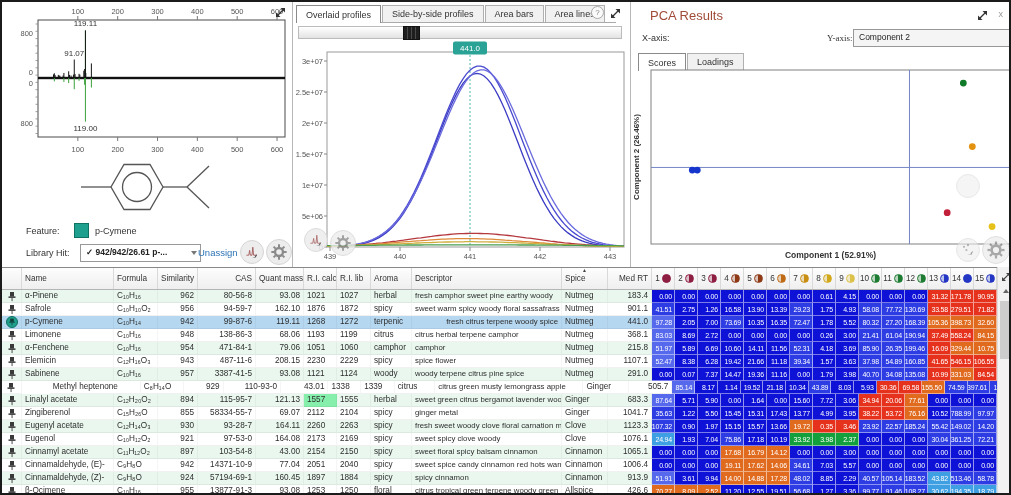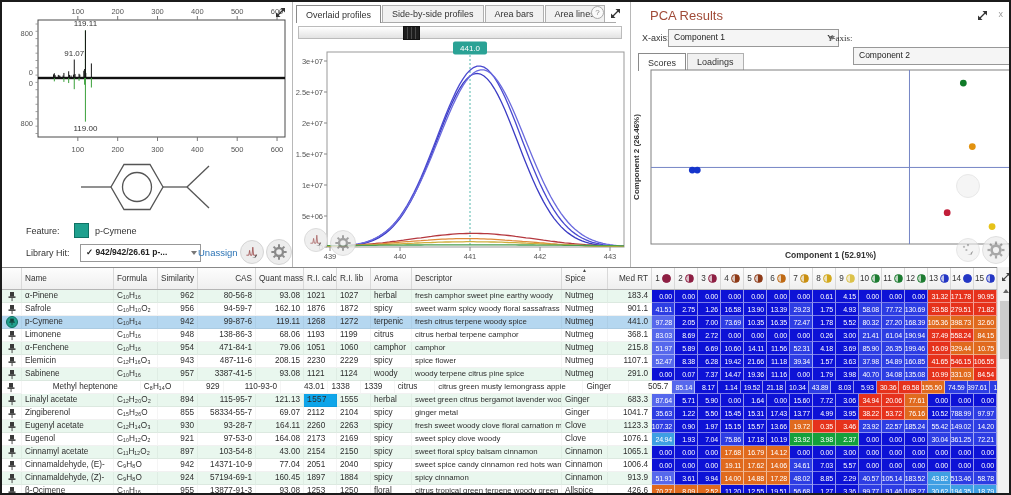--- a/index.html
+++ b/index.html
@@ -269,24 +269,20 @@
     <div class="abs pca-title" style="left:20px;top:6px;">PCA Results</div>
     <div class="abs" style="right:24px;top:6px;">
       <svg width="13" height="13">
           <line x1="2.5" y1="10.5" x2="10.5" y2="2.5" stroke="#333" stroke-width="1.2"></line>
           <path d="M6.5 2 L11 2 L11 6.5 Z" fill="#333"></path>
           <path d="M2 6.5 L2 11 L6.5 11 Z" fill="#333"></path>
         </svg>
     </div>
     <div class="abs close-x" style="right:10px;top:7px;">x</div>
     <div class="abs lbl" style="left:12px;top:31px;">X-axis:</div>
-    <div class="abs select" style="left:38px;top:27px;width:150px;background:#f5f5f5;">
-      <span>Component 1</span>
-      <span class="chev"></span>
-    </div>
     <div class="abs lbl" style="left:197px;top:31px;font-family:Liberation Serif, serif;">Y-axis:</div>
     <div class="abs select" style="left:223px;top:27px;width:152px;background:#f5f5f5;">
       <span>Component 2</span>
       
     </div>
     <div class="tabbar" style="left:8px;top:48px;width:140px;border-bottom:none;" id="pca-tabs">
         <div class="tab active">Scores</div>
         <div class="tab">Loadings</div>
       </div>
     <svg id="pca-svg" class="abs" style="left:0;top:66px;" width="383" height="198">
@@ -547,21 +543,21 @@
             </svg>
           </div>
           <div class="td " style="width: 92px; background: rgb(181, 215, 240);">p-Cymene</div>
           <div class="td " style="width: 44px; background: rgb(181, 215, 240);">C₁₀H₁₄</div>
           <div class="td num" style="width: 40px; background: rgb(181, 215, 240);">942</div>
           <div class="td num" style="width: 58px; background: rgb(181, 215, 240);">99-87-6</div>
           <div class="td num" style="width: 48px; background: rgb(181, 215, 240);">119.11</div>
           <div class="td " style="width: 33px; background: rgb(181, 215, 240);">1268</div>
           <div class="td " style="width: 34px; background: rgb(181, 215, 240);">1272</div>
           <div class="td " style="width: 41px; background: rgb(181, 215, 240);">terpenic</div>
-          <div class="td desc" style="width: 150px; background: rgb(181, 215, 240);">fresh citrus terpene woody spice</div>
+          <div class="td desc" style="width: 150px; background: rgb(181, 215, 240); text-align: right;">fresh citrus terpene woody spice</div>
           <div class="td " style="width: 46px; background: rgb(181, 215, 240);">Nutmeg</div>
           <div class="td num" style="width: 44px; background: rgb(181, 215, 240);">441.0</div>
           <div class="heat" style="width: 23px; background: rgb(86, 104, 236);">
             <span>97.28</span>
           </div>
           <div class="heat" style="width: 23px; background: rgb(13, 18, 214);">
             <span>2.05</span>
           </div>
           <div class="heat" style="width: 23px; background: rgb(13, 18, 214);">
             <span>7.00</span>
@@ -934,21 +930,21 @@
               <rect x="3" y="1" width="4" height="4.6" fill="#3a3a3a"></rect>
               <rect x="1.5" y="5.4" width="7" height="1.5" fill="#3a3a3a"></rect>
               <rect x="4.6" y="6.9" width="0.9" height="3.2" fill="#3a3a3a"></rect>
             </svg>
           </div>
           <div class="td " style="width: 92px; background: rgb(233, 247, 238);">Linalyl acetate</div>
           <div class="td " style="width: 44px; background: rgb(233, 247, 238);">C₁₂H₂₀O₂</div>
           <div class="td num" style="width: 40px; background: rgb(233, 247, 238);">894</div>
           <div class="td num" style="width: 58px; background: rgb(233, 247, 238);">115-95-7</div>
           <div class="td num" style="width: 48px; background: rgb(233, 247, 238);">121.13</div>
-          <div class="td " style="width: 33px; background: #0ea5e9; font-family: Liberation Mono, monospace;">1557</div>
+          <div class="td " style="width: 33px; background: #86efac;">1557</div>
           <div class="td " style="width: 34px; background: rgb(233, 247, 238);">1555</div>
           <div class="td " style="width: 41px; background: rgb(233, 247, 238);">herbal</div>
           <div class="td desc" style="width: 150px; background: rgb(233, 247, 238);">sweet green citrus bergamot lavender woody</div>
           <div class="td " style="width: 46px; background: rgb(233, 247, 238);">Ginger</div>
           <div class="td num" style="width: 44px; background: rgb(233, 247, 238);">683.3</div>
           <div class="heat" style="width: 23px; background: rgb(86, 104, 236);">
             <span>87.64</span>
           </div>
           <div class="heat" style="width: 23px; background: rgb(13, 18, 214);">
             <span>5.71</span>

